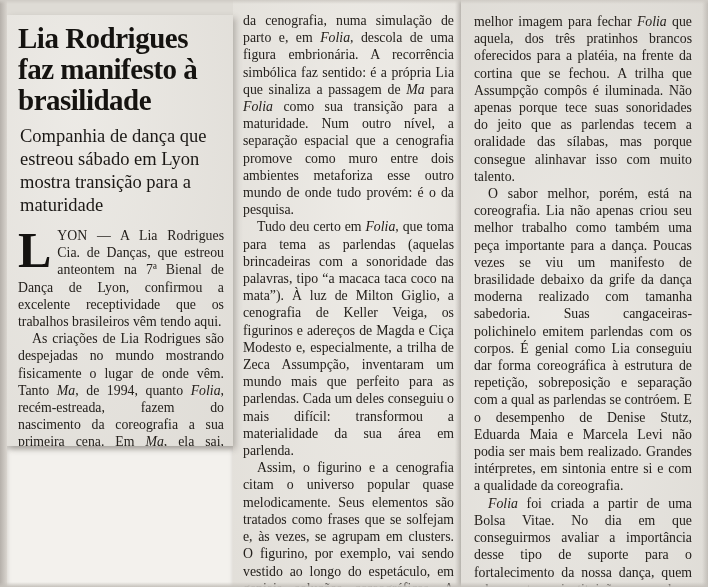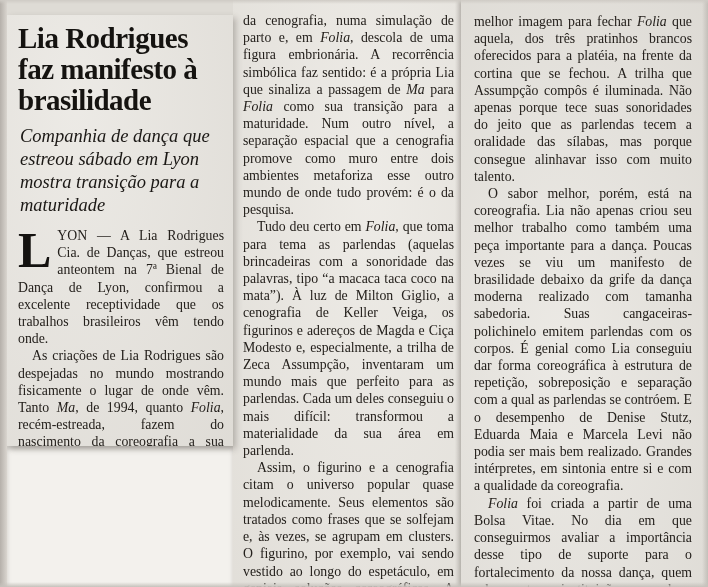--- a/index.html
+++ b/index.html
@@ -28,21 +28,21 @@
     background:var(--paper,#e6e3dd);
     background-image:radial-gradient(ellipse at 40% 60%, rgba(255,255,255,.22), rgba(0,0,0,.04));
     box-shadow:-2px 0 4px rgba(70,62,55,.18);
     padding:13px 16px 0 13px;
   }
   .headline{
     margin:0;font-weight:bold;font-size:29px;line-height:31px;
     letter-spacing:-0.5px;color:#151310;
   }
   .subhead{
-    margin:9px 0 0 2px;font-weight:normal;font-style:italic;
+    margin:9px 0 0 2px;font-weight:normal;
     font-size:18.5px;line-height:23px;max-width:190px;color:#1b1815;
   }
   .bp{
     margin:0;font-size:13.8px;line-height:17.2px;text-align:justify;
     color:#24201c;
   }
   .bp.indent{text-indent:14px;}
   .lead{margin-top:10px;}
   .dropcap{
     float:left;font-weight:bold;font-size:50px;line-height:41px;
@@ -80,21 +80,21 @@
     <p class="bp">melhor imagem para fechar <i>Folia</i> que aquela, dos três pratinhos brancos oferecidos para a platéia, na frente da cortina que se fechou. A trilha que Assumpção compôs é iluminada. Não apenas porque tece suas sonoridades do jeito que as parlendas tecem a oralidade das sílabas, mas porque consegue alinhavar isso com muito talento.</p>
     <p class="bp indent">O sabor melhor, porém, está na coreografia. Lia não apenas criou seu melhor trabalho como também uma peça importante para a dança. Poucas vezes se viu um manifesto de brasilidade debaixo da grife da dança moderna realizado com tamanha sabedoria. Suas cangaceiras-polichinelo emitem parlendas com os corpos. É genial como Lia conseguiu dar forma coreográfica à estrutura de repetição, sobreposição e separação com a qual as parlendas se contróem. E o desempenho de Denise Stutz, Eduarda Maia e Marcela Levi não podia ser mais bem realizado. Grandes intérpretes, em sintonia entre si e com a qualidade da coreografia.</p>
     <p class="bp indent"><i>Folia</i> foi criada a partir de uma Bolsa Vitae. No dia em que conseguirmos avaliar a importância desse tipo de suporte para o fortalecimento da nossa dança, quem sabe outras instituições percebam como é fundamental apostar na importância da pesquisa em arte.</p>
 
   </div>
 
   <div class="clip clip-left">
     <h1 class="headline">Lia Rodrigues faz manifesto à brasilidade</h1>
     <h2 class="subhead">Companhia de dança que estreou sábado em Lyon mostra transição para a maturidade</h2>
     <p class="bp lead">
-      <span class="dropcap">L</span><span>YON — A Lia Rodrigues Cia. de Danças, que estreou anteontem na 7ª Bienal de Dança de Lyon, confirmou a excelente receptividade que os trabalhos brasileiros vêm tendo onde.</span>
+      <span class="dropcap">L</span><span>YON — A Lia Rodrigues Cia. de Danças, que estreou anteontem na 7ª Bienal de Dança de Lyon, confirmou a excelente receptividade que os trabalhos brasileiros vêm tendo aqui.</span>
     </p>
     <p class="bp indent">As criações de Lia Rodrigues são despejadas no mundo mostrando fisicamente o lugar de onde vêm. Tanto <i>Ma</i>, de 1994, quanto <i>Folia</i>, recém-estreada, fazem do nascimento da coreografia a sua primeira cena. Em <i>Ma</i>, ela sai, literalmente, de dentro</p>
   </div>
 
   <div class="edge edge-left"></div>
   <div class="edge edge-right"></div>
   <div class="edge edge-top"></div>
   <div class="edge edge-bottom"></div>
 
 </div>

